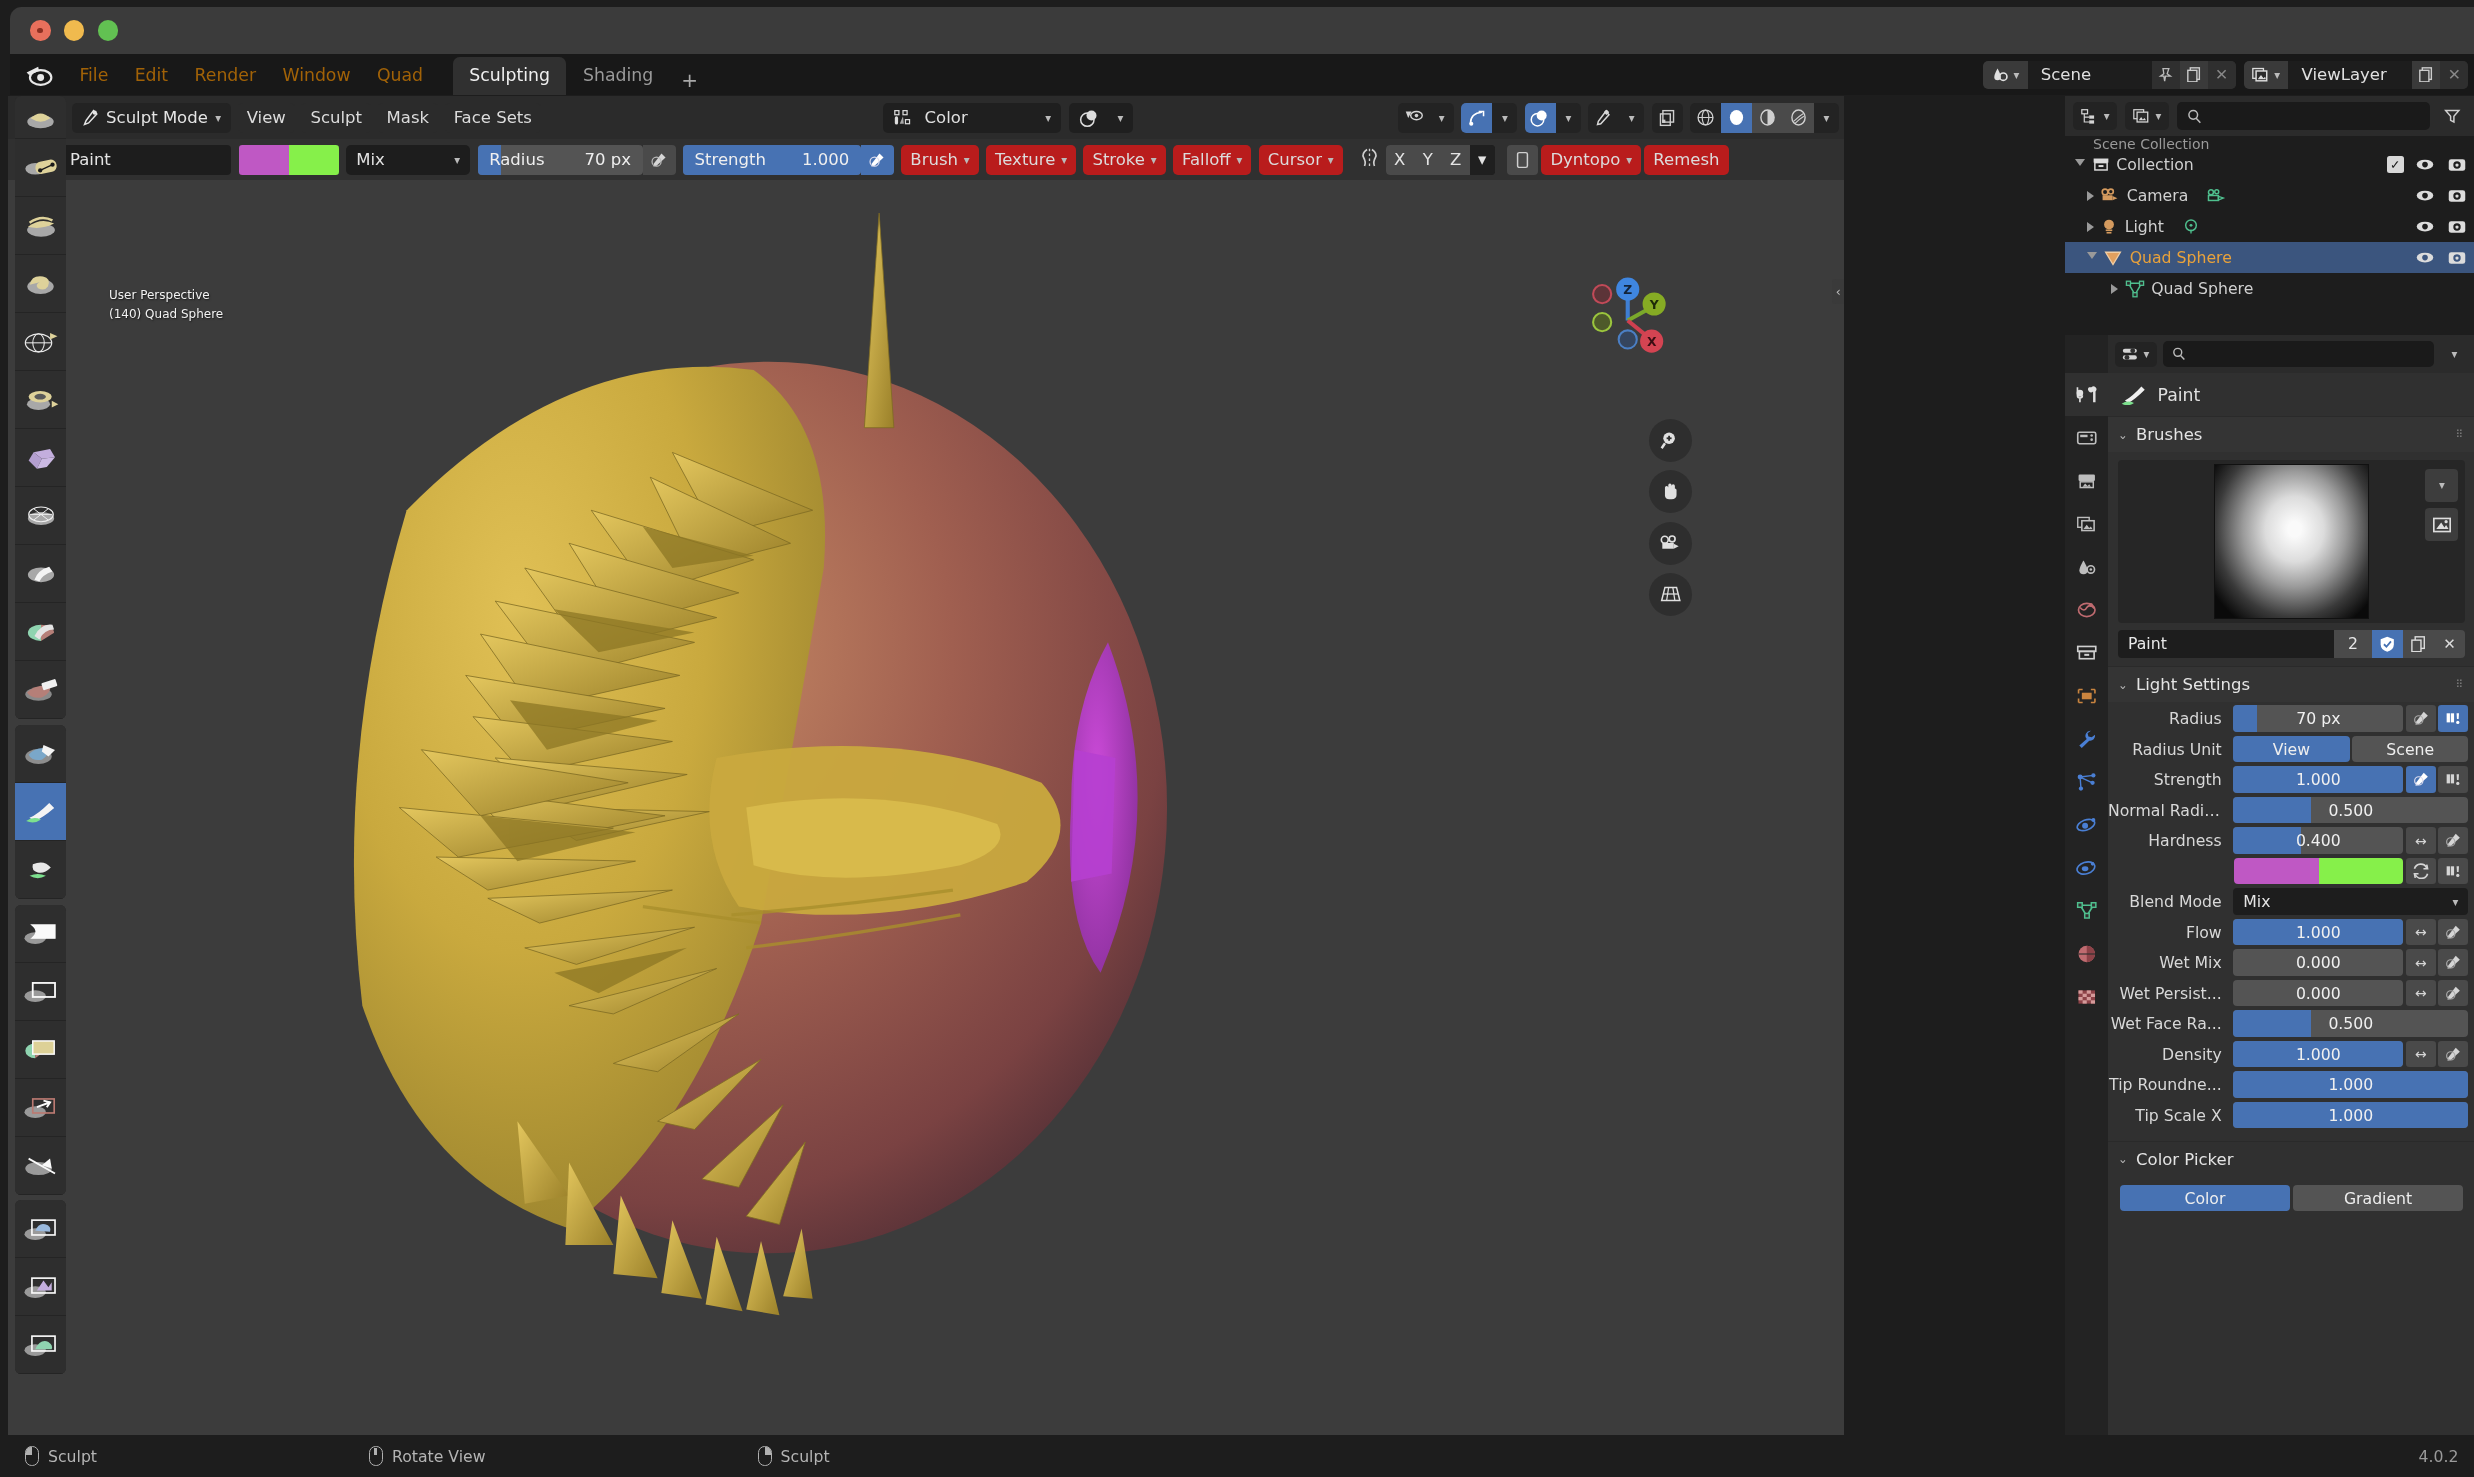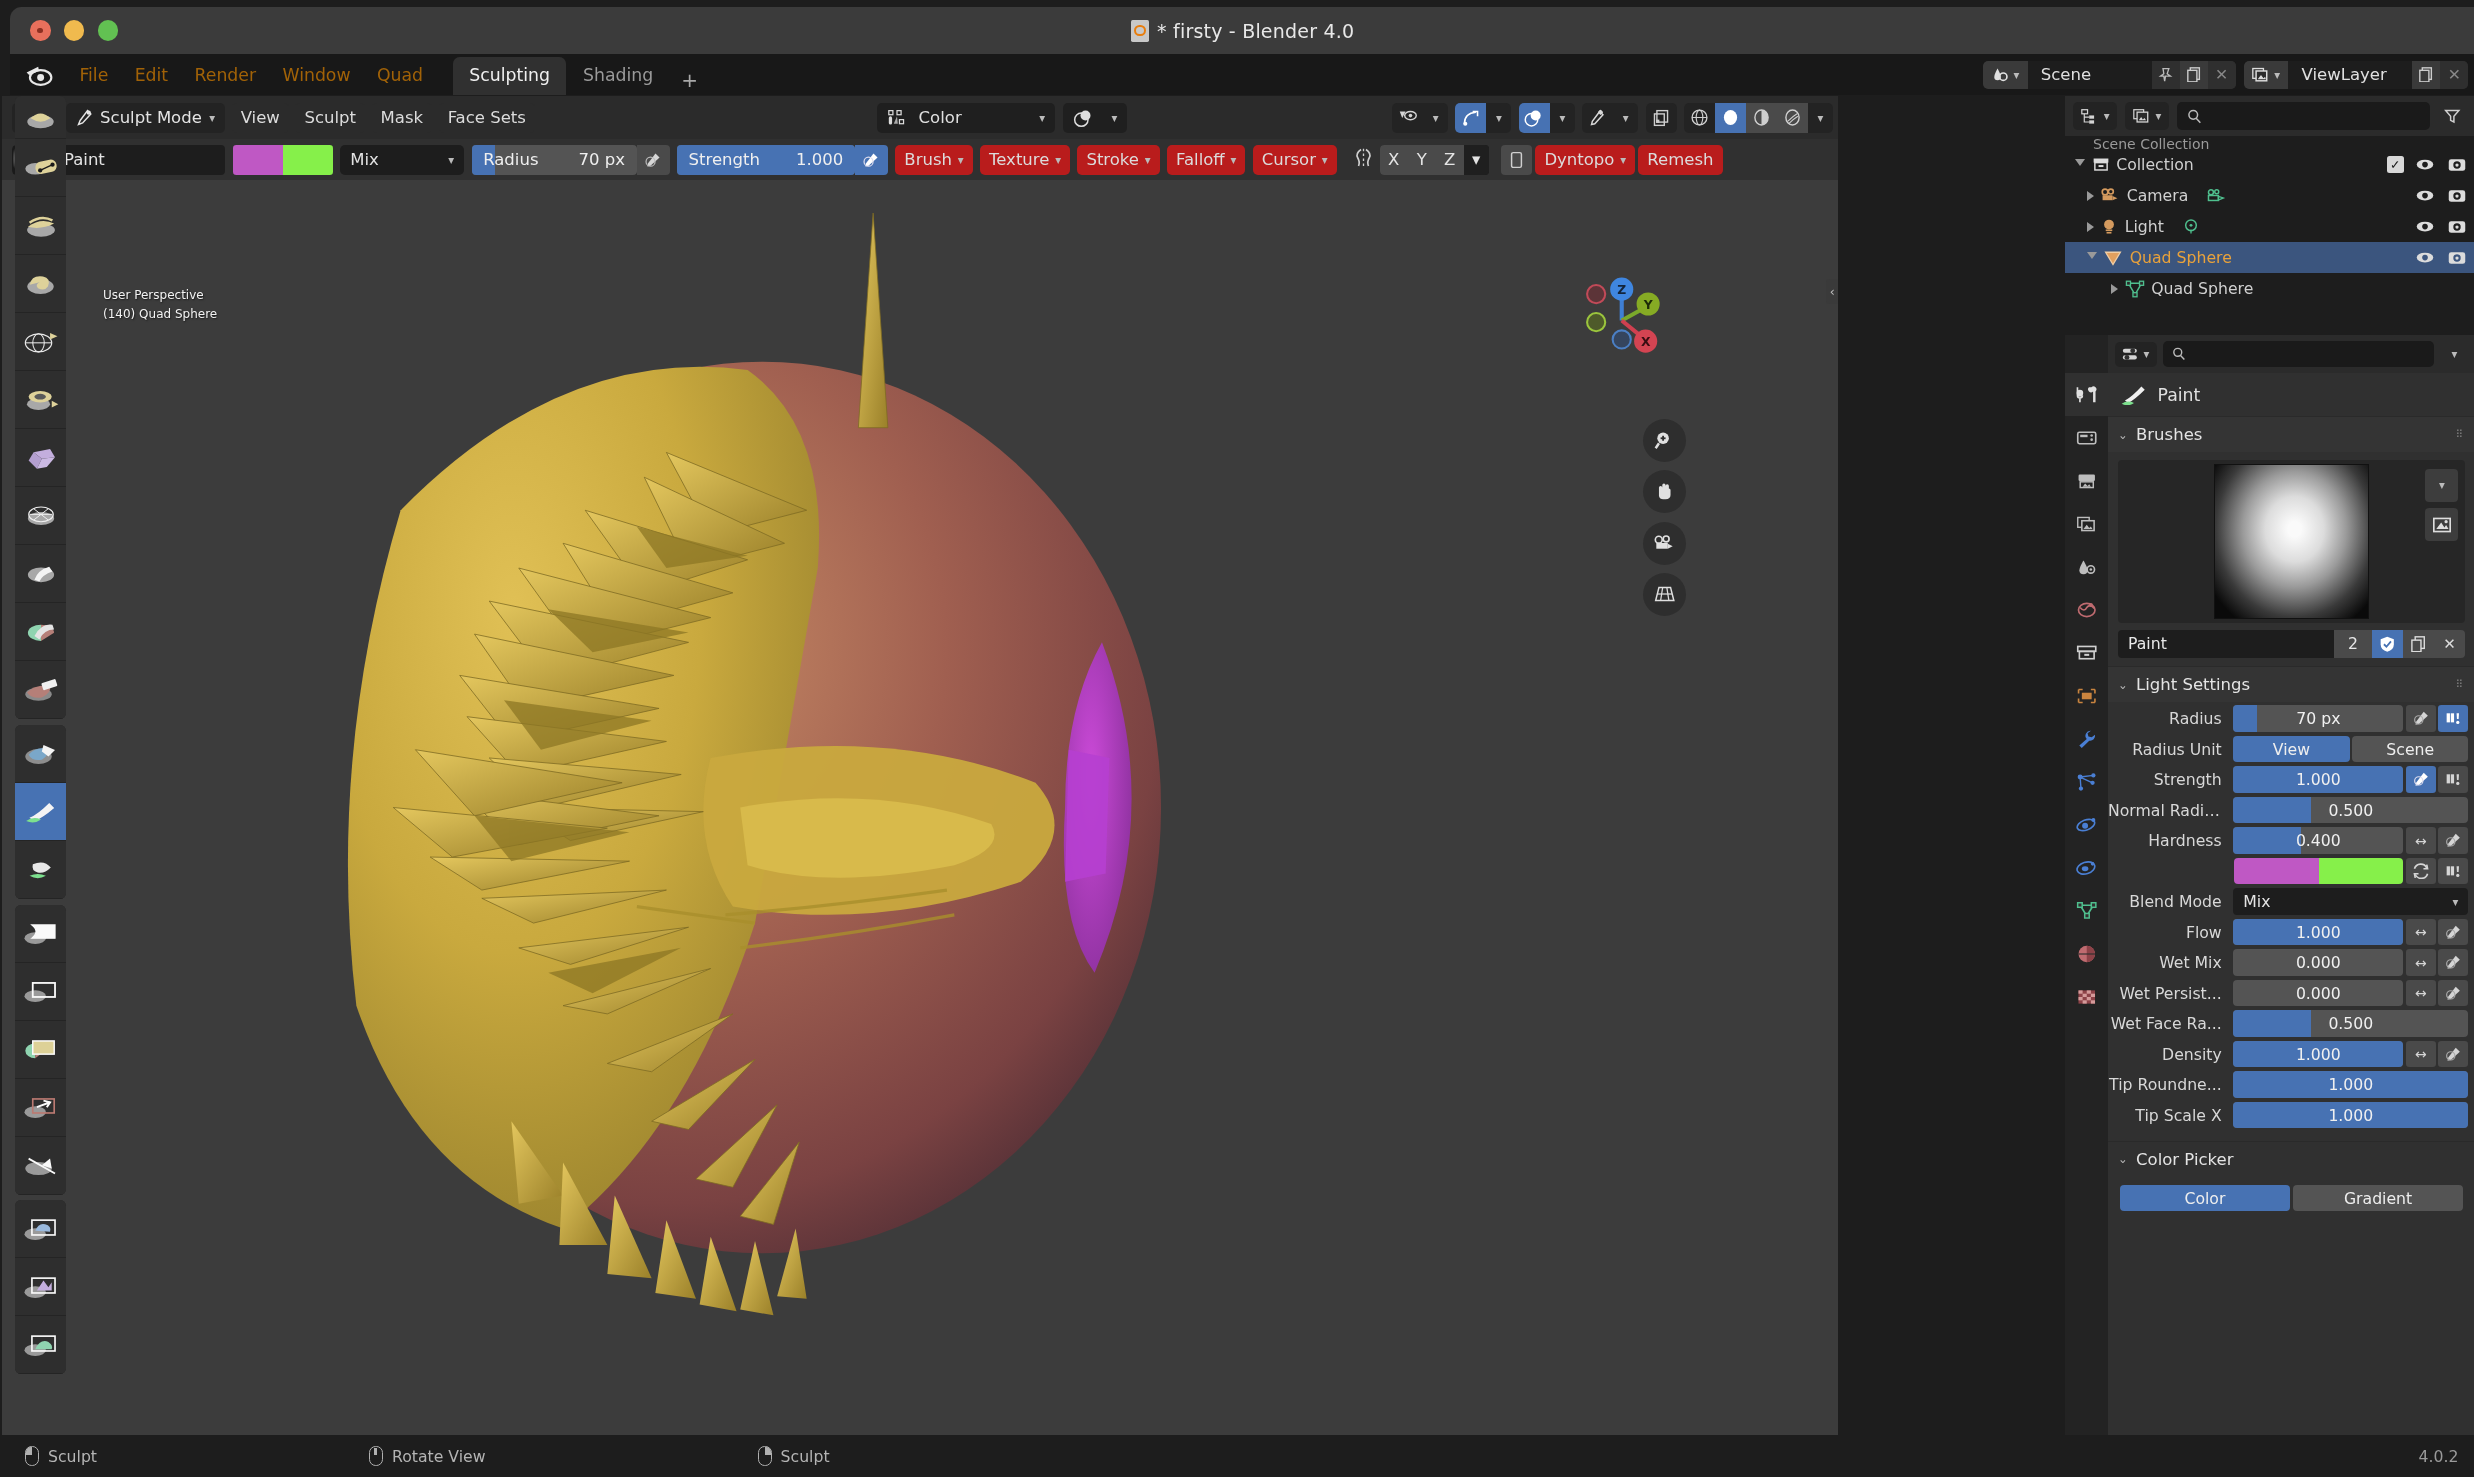--- a/index.html
+++ b/index.html
@@ -84,21 +84,21 @@
   }
   .id-btn {
     width:28px;height:100%;display:flex;align-items:center;justify-content:center;
     color:#c0c0c0;font-size:15.7px; background:#3a3a3a;
   }
   .id-btn.dim{ background:#2f2f2f; color:#888; }
   .chev { font-size: 11.6px; color:#bbb; }
 
   
   .viewport-wrap {
-    position:absolute; left: 2px; top: 96px;
+    position:absolute; left: 8px; top: 96px;
     width: 1836px; height: 1339px;
     background:#303030;
   }
   .vp-header {
     position:absolute; left:0; top:0; right:0; height:43px;
     background:#2b2b2b; display:flex; align-items:center; padding-left:10px; gap:6.6px;
   }
   .hbtn {
     display:flex;align-items:center;gap:5.8px;height:30px;
     background:#2b2b2b;border-radius:5px;padding:0 9px;
@@ -347,24 +347,20 @@
 </head>
 <body>
 
 <div class="app">
 
   <div class="titlebar">
     <div class="traffic">
       <div class="dot red"></div>
       <div class="dot yellow"></div>
       <div class="dot green"></div>
-    </div>
-    <div class="title-center">
-      <span class="blendfile-ico"></span>
-      <span>* firsty - Blender 4.0</span>
     </div>
   </div>
 
   <div class="topbar">
     <div class="blender-logo">
       <svg width="28" height="26.4" viewBox="0 0 34 32">
         <ellipse cx="19" cy="20" rx="13" ry="9" fill="none" stroke="#e8e8e8" stroke-width="2.6"></ellipse>
         <circle cx="19" cy="20" r="4.2" fill="#e8e8e8"></circle>
         <path d="M2 14 L16 7 L17 12 L5 17 Z" fill="#e8e8e8"></path>
       </svg>

